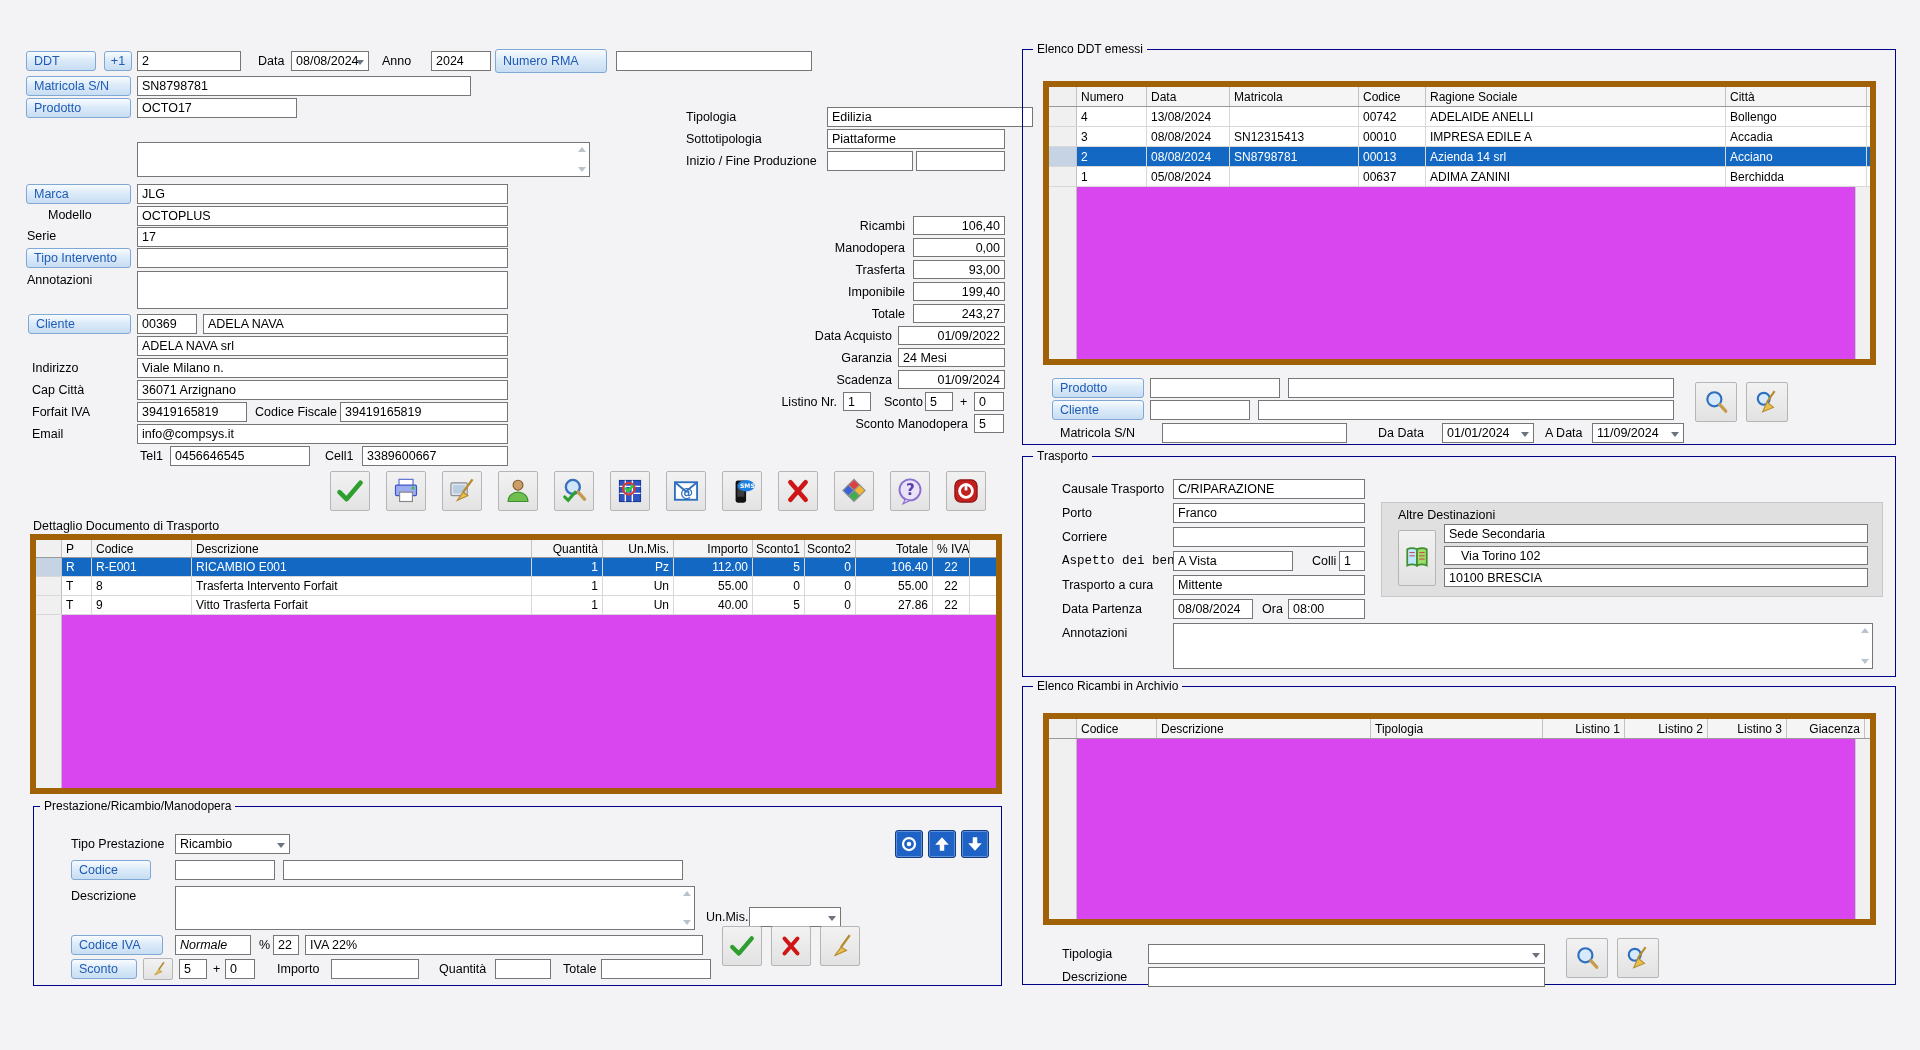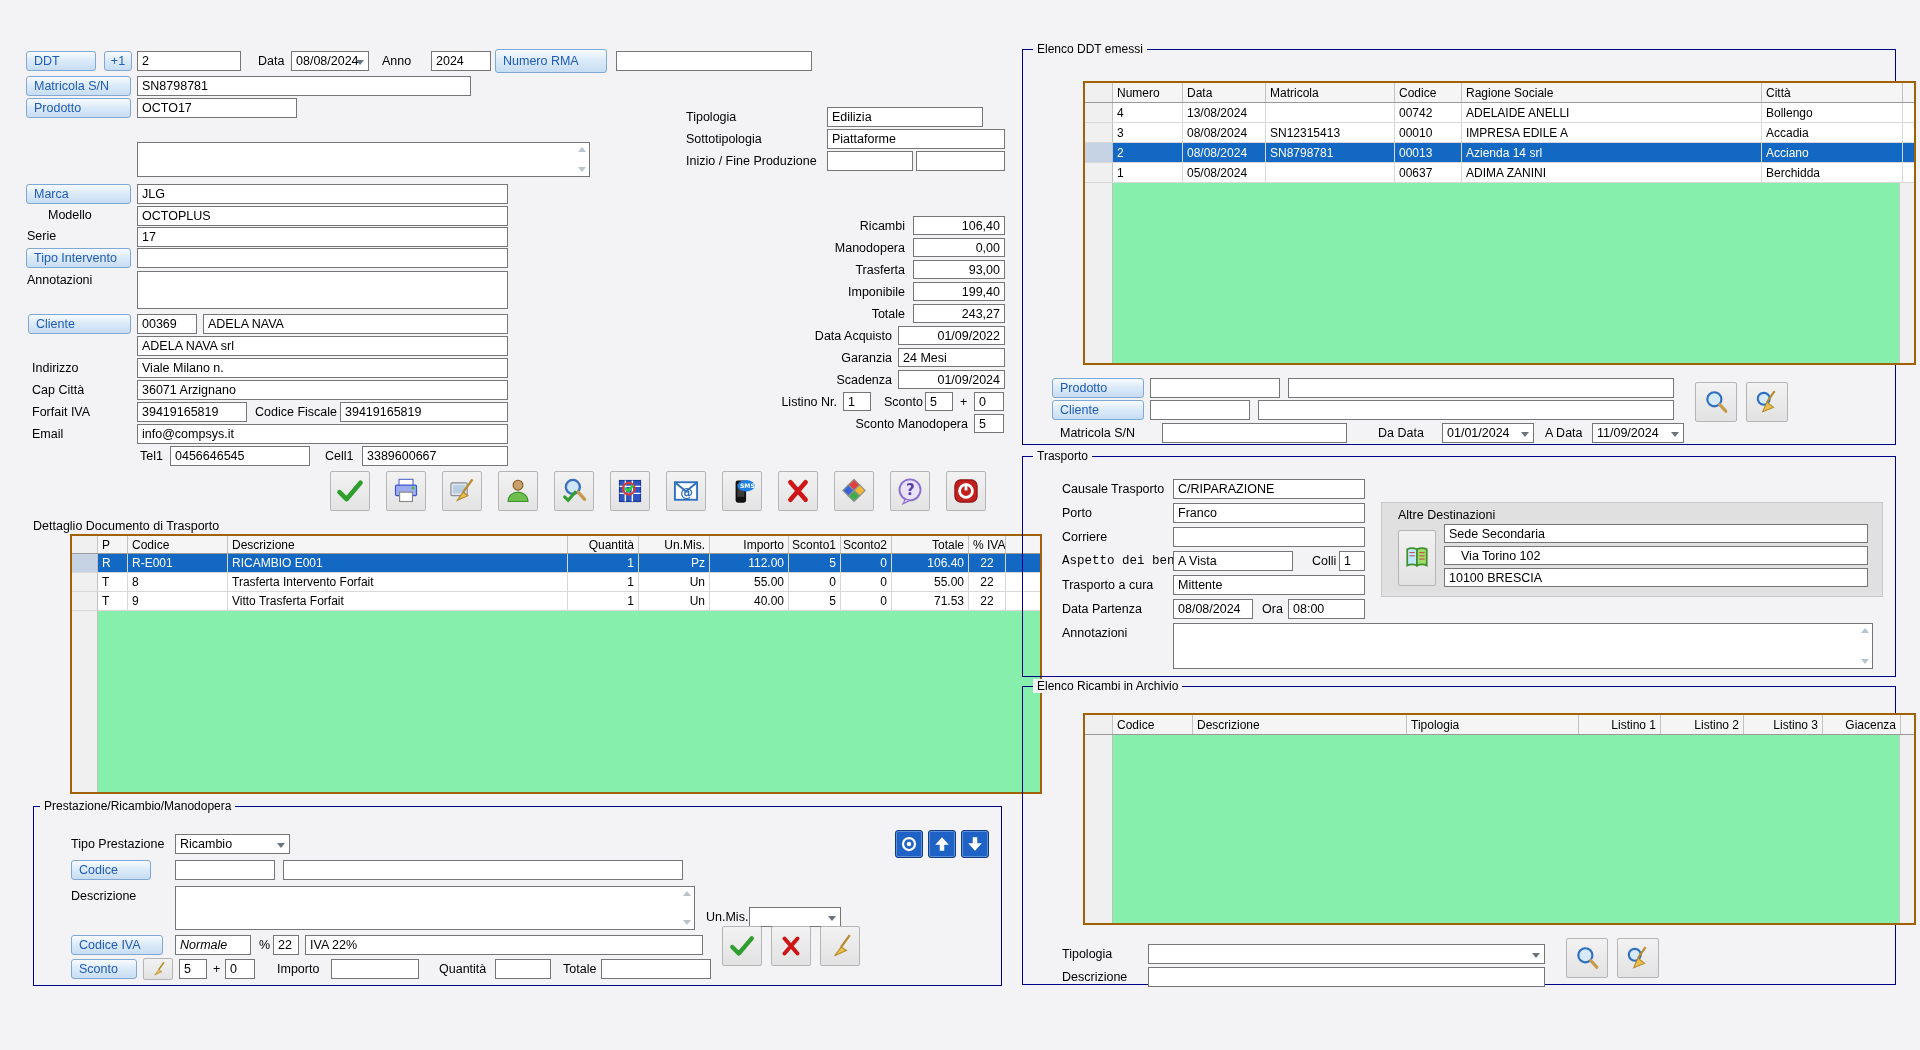--- a/index.html
+++ b/index.html
@@ -27,21 +27,21 @@
     border-right:4px solid transparent; border-top:5px solid #6a737e; }
 
   .ta { position:absolute; background:#fff; border:1px solid #767676; }
   .ta .tri { position:absolute; right:3px; width:0; height:0; border-left:4px solid transparent; border-right:4px solid transparent; }
   .ta .tri.up { top:4px; border-bottom:5px solid #b9c3cc; }
   .ta .tri.dn { bottom:4px; border-top:5px solid #b9c3cc; }
 
   .grp { position:absolute; border:1px solid #00008b; }
   .legend { position:absolute; top:-8px; background:#f3f3f6; padding:0 4px; font-size:12px; white-space:nowrap; }
 
-  .grid { position:absolute; background:#86efac; border:2px solid #a16207; overflow:hidden;margin-left:40px; }
+  .grid { position:absolute; background:#d946ef; border:6px solid #a16207; overflow:hidden; }
   .gsel { position:absolute; left:0; top:0; bottom:0; background:#f0f0f0; border-right:1px solid #c0c0c0; }
   .ghrow { position:absolute; left:0; top:0; right:0; display:flex; background:#f5f5f5; border-bottom:1px solid #9a9a9a; }
   .gh { height:100%; display:flex; align-items:center; padding:0 4px; border-right:1px solid #c2c2c2; font-size:12px; overflow:hidden; white-space:nowrap; }
   .gh.rt { justify-content:flex-end; }
   .grow { position:absolute; left:0; right:0; display:flex; border-bottom:1px solid #d8d8d8; background:#fff; }
   .gc { height:100%; display:flex; align-items:center; padding:0 4px; border-right:1px solid #d8d8d8; font-size:12px; overflow:hidden; white-space:nowrap; }
   .gc.rt { justify-content:flex-end; }
   .gc.selc { background:#f0f0f0; border-right:1px solid #c0c0c0; }
   .grow.sel { background:#1368c4; color:#fff; }
   .grow.sel .gc.selc { background:#c6d3e4; }
@@ -126,21 +126,21 @@
   <span class="lbl" style="left:255px;top:405px;">Codice Fiscale</span>
   <input class="in" style="left: 340px; top: 402px; width: 168px;" value="39419165819">
   <span class="lbl" style="left:32px;top:427px;">Email</span>
   <input class="in" style="left: 137px; top: 424px; width: 371px;" value="info@compsys.it">
   <span class="lbl" style="left:140px;top:449px;">Tel1</span>
   <input class="in" style="left: 170px; top: 446px; width: 140px;" value="0456646545">
   <span class="lbl" style="left:325px;top:449px;">Cell1</span>
   <input class="in" style="left: 362px; top: 446px; width: 146px;" value="3389600667">
 
   <span class="lbl" style="left:686px;top:110px;">Tipologia</span>
-  <input class="in" style="left: 827px; top: 107px; width: 156px;" value="Edilizia">
+  <input class="in" style="left: 827px; top: 107px; width: 206px;" value="Edilizia">
   <span class="lbl" style="left:686px;top:132px;">Sottotipologia</span>
   <input class="in" style="left: 827px; top: 129px; width: 178px;" value="Piattaforme">
   <span class="lbl" style="left:686px;top:154px;">Inizio / Fine Produzione</span>
   <input class="in" style="left: 827px; top: 151px; width: 86px;" value="">
   <input class="in" style="left: 916px; top: 151px; width: 89px;" value="">
 
   <span class="lbl rt" style="left:740px;top:219px;width:165px;">Ricambi</span>
   <input class="in rt" style="left: 913px; top: 216px; width: 92px; height: 19px;" value="106,40">
   <span class="lbl rt" style="left:740px;top:241px;width:165px;">Manodopera</span>
   <input class="in rt" style="left: 913px; top: 238px; width: 92px; height: 19px;" value="0,00">
@@ -297,21 +297,21 @@
     <div class="grow" style="top:56px;height:19px;">
       <div class="gc selc" style="width:26px;"></div>
       <div class="gc" style="width:30px;">T</div>
       <div class="gc" style="width:100px;">9</div>
       <div class="gc" style="width:340px;">Vitto Trasferta Forfait</div>
       <div class="gc rt" style="width:71px;">1</div>
       <div class="gc rt" style="width:71px;">Un</div>
       <div class="gc rt" style="width:79px;">40.00</div>
       <div class="gc rt" style="width:52px;">5</div>
       <div class="gc rt" style="width:51px;">0</div>
-      <div class="gc rt" style="width:77px;">71.53</div>
+      <div class="gc rt" style="width:77px;">27.86</div>
       <div class="gc" style="width:37px;justify-content:center;">22</div>
     </div>
   </div>
 
   <div class="grp" style="left:33px;top:806px;width:969px;height:180px;">
     <span class="legend" style="left:6px;">Prestazione/Ricambio/Manodopera</span>
     <span class="lbl" style="left:37px;top:30px;">Tipo Prestazione</span>
     <div class="combo" style="left:141px;top:27px;width:115px;">
         <span>Ricambio</span>
         <i class="chev"></i>

